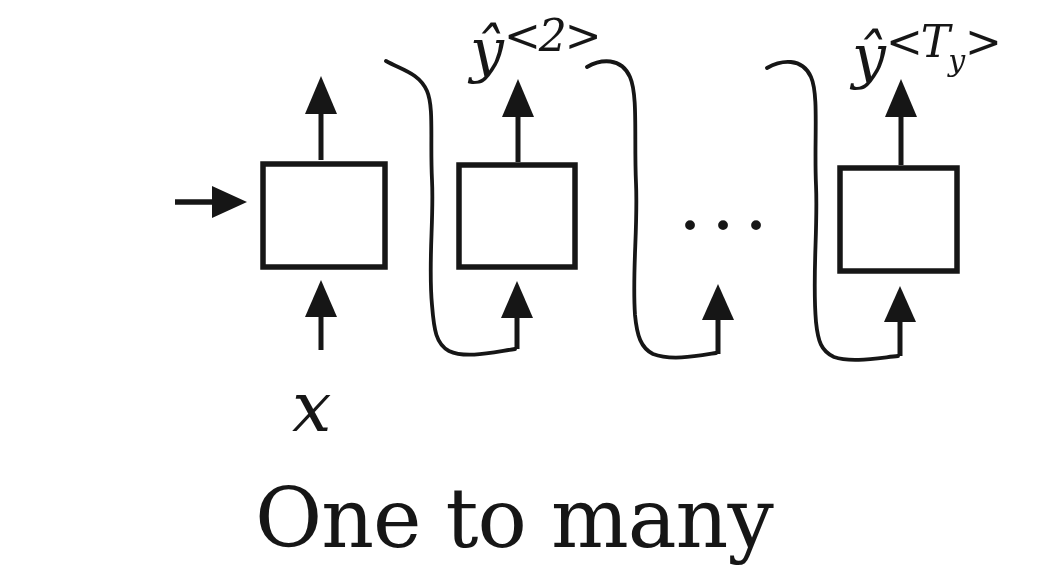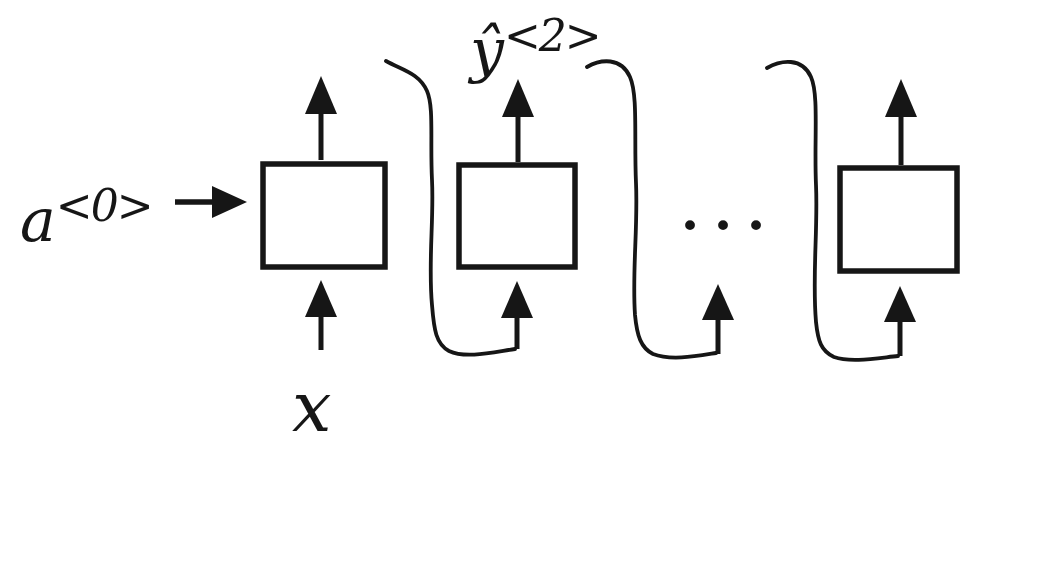--- a/index.html
+++ b/index.html
@@ -112,30 +112,31 @@
            C 638 228, 632 272, 635 315 C 637 336, 641 348, 653 354
            C 671 361, 697 356, 716 353"></path>
     </g>
     <g>
       <path class="stroke" stroke-width="3.8" stroke-linecap="round" d="M 767 68 C 781 60, 802 57, 811 77 C 819 95, 814 140, 816 185
            C 818 230, 812 277, 816 322 C 818 341, 821 351, 834 357
            C 851 363, 878 358, 898 356"></path>
     </g>
   </svg>
 
-  <div class="mlabel" style="left:20px; top:184px;">
-    <span class="base">a</span><span class="sup">&lt;0&gt;</span>
-  </div>
 
 
   <div class="mlabel" style="left:470px; top:14px;text-align:right;">
     <span class="base">ŷ</span><span class="sup">&lt;2&gt;</span>
   </div>
 
+  <div class="mlabel" style="left:852px; top:20px;">
+    <span class="base">ŷ</span><span class="sup">&lt;T</span><span class="ssub">y</span><span class="sup">&gt;</span>
+  </div>
 
   <div class="mlabel xlab" style="left:292px; top:372px;">
     <span class="base">x</span>
   </div>
 
   <div class="dots">•••</div>
 
+  <div class="caption">One to many</div>
 
 </div>
 
 </body></html>

